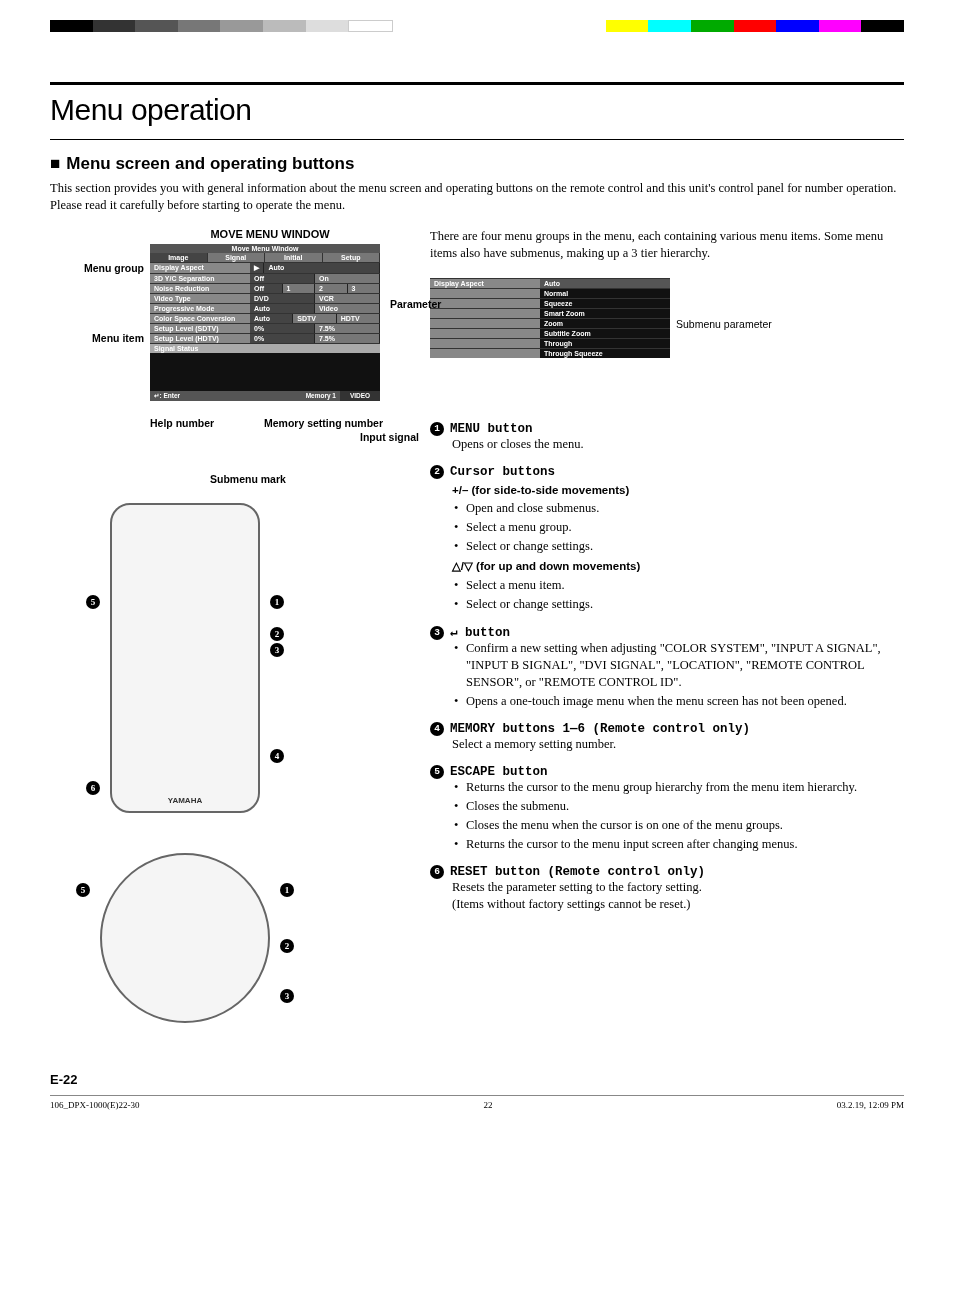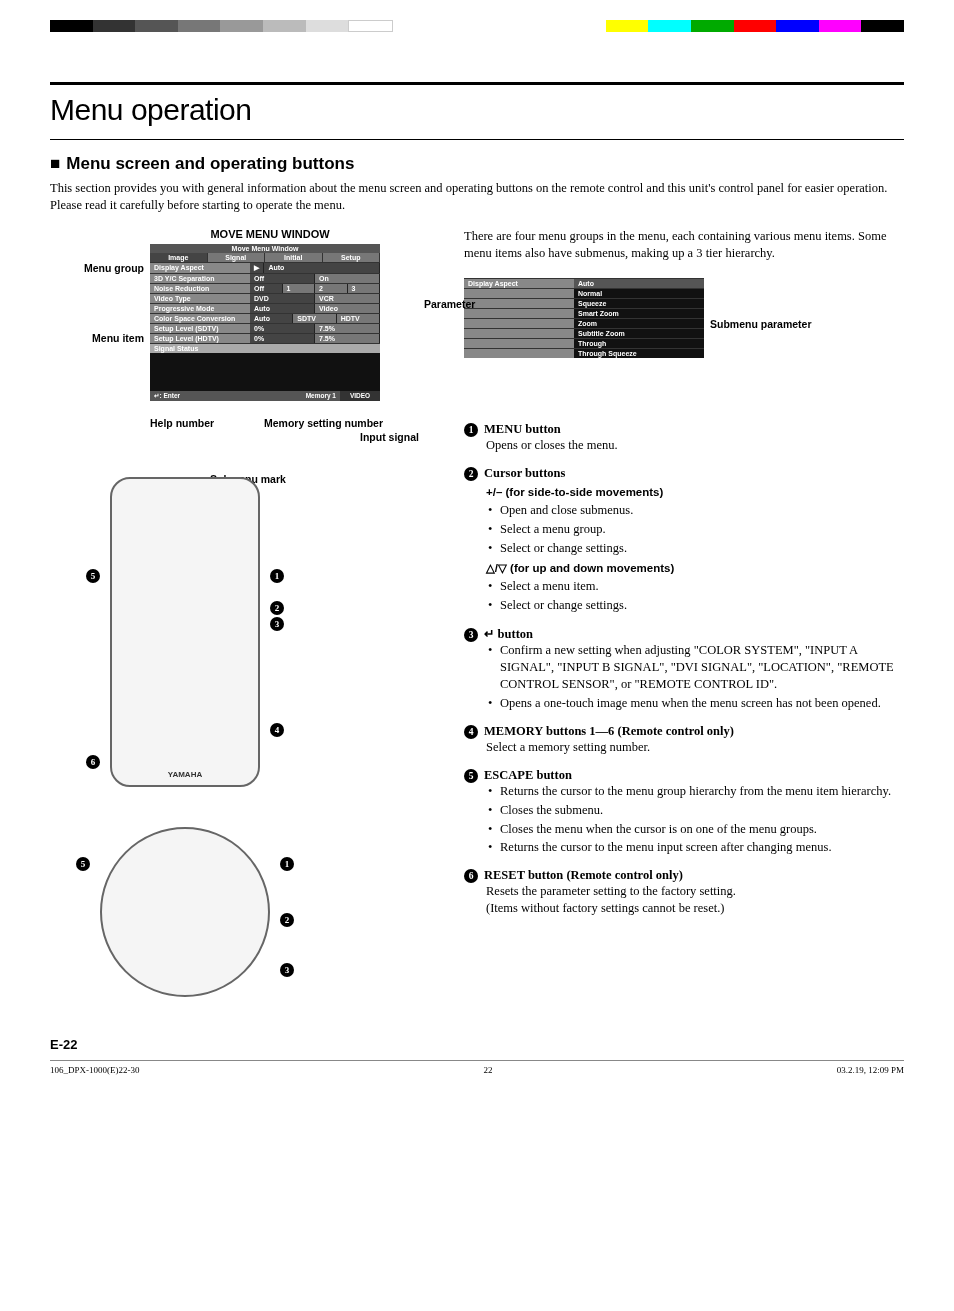--- a/index.html
+++ b/index.html
@@ -5,63 +5,63 @@
   * { box-sizing: border-box; margin: 0; padding: 0; }
   body { font-family: "Times New Roman", serif; background: #fff; width: 954px; margin: 0 auto; padding: 20px 50px 30px; font-size: 12px; color: #000; }
   .colorbar { display: flex; height: 12px; margin-bottom: 50px; }
   .colorbar span { flex: 1; }
   .page { border-top: 3px solid #000; padding-top: 8px; }
   .title { font-family: Arial, "Arial Narrow", sans-serif; font-weight: 300; font-size: 30px; letter-spacing: -0.5px; margin-bottom: 12px; }
   .rule { border-top: 1px solid #000; margin-bottom: 14px; }
   .h2 { font-family: Arial, sans-serif; font-weight: bold; font-size: 17px; margin-bottom: 6px; }
   .h2::before { content: "■"; margin-right: 6px; }
   .intro { font-size: 12.5px; line-height: 1.35; margin-bottom: 14px; }
-  .two-col { display: flex; gap: 44px; }
+  .two-col { display: flex; gap: 10px; }
   .left { flex: 0 0 370px; }
   .right { flex: 1; }
   .movelabel { font-family: Arial, sans-serif; font-weight: bold; font-size: 11px; text-align: center; margin: 0 0 4px 70px; }
   .sidelabel { font-family: Arial, sans-serif; font-weight: bold; font-size: 10.5px; position: absolute; text-align: right; }
-  .menuwrap { position: relative; }
+  .menuwrap { position: relative; margin-bottom: 26px; }
   .menutable { position: relative; margin-left: 100px; width: 230px; font-family: Arial, sans-serif; font-size: 7px; font-weight: bold; color: #fff; }
   .menutable .hdr { background: #555; text-align: center; padding: 1px 0; }
   .tabs { display: flex; }
   .tabs span { flex:1; background:#777; text-align:center; padding:1px 0; border-right:1px solid #333; }
   .tabs span.active { background:#444; }
   .row { display:flex; border-top:1px solid #333; }
   .row .lbl { flex:0 0 100px; background:#888; padding:1px 4px; }
   .row .val { flex:1; background:#444; display:flex; }
   .row .val span { flex:1; padding:1px 4px; border-right:1px solid #222; text-align:left; }
   .row .val span.dim { background:#777; }
   .row .lblfull { flex:1; background:#aaa; padding:1px 4px; }
   .footer-row { display:flex; background:#555; }
   .footer-row span { flex:1; padding:1px 4px; font-size:6.5px; }
   .callouts { position:relative; margin-top:6px; }
   .callout { font-family: Arial, sans-serif; font-weight:bold; font-size:10.5px; position:absolute; }
   .subtable { width:240px; font-family: Arial, sans-serif; font-size:7px; font-weight:bold; color:#fff; margin-bottom:12px; }
   .subtable .srow { display:flex; border-top:1px solid #333; }
   .subtable .slbl { flex:0 0 110px; background:#888; padding:1px 4px; }
   .subtable .sval { flex:1; background:#111; padding:1px 4px; }
   .subtable .sval.first { background:#555; }
-  .sublabel { font-family: Arial, sans-serif; font-weight:bold; font-size:10.5px; margin-left:6px; }
+  .sublabel { font-family: Arial, sans-serif; font-weight:normal; font-size:10.5px; margin-left:6px; }
   .subflex { display:flex; align-items:center; }
   .para { font-size:12.5px; line-height:1.35; margin-bottom:16px; }
   .item { margin-bottom: 12px; }
-  .item-head { font-family: Liberation Serif, serif; font-weight:bold; font-size:12.5px; }
+  .item-head { font-family: Liberation Mono, monospace; font-weight:bold; font-size:12.5px; }
   .circle { display:inline-block; width:14px; height:14px; border-radius:50%; background:#000; color:#fff; font-size:9.5px; font-weight:bold; text-align:center; line-height:14px; margin-right:6px; vertical-align:middle; }
   .item-body { margin-left:22px; font-size:12.5px; line-height:1.35; }
   .item-sub { font-family: Arial, sans-serif; font-weight:bold; font-size:11.5px; margin:4px 0 2px; }
   ul.bul { list-style:none; padding-left:0; }
   ul.bul li { position:relative; padding-left:14px; margin-bottom:2px; }
   ul.bul li::before { content:"•"; position:absolute; left:2px; }
   .remote-placeholder { width:150px; height:310px; margin:0 auto 40px 60px; border:2px solid #666; border-radius:20px; position:relative; background:#f5f5f5; }
   .remote-placeholder::after { content:"YAMAHA"; position:absolute; bottom:6px; left:0; right:0; text-align:center; font-family:Arial; font-size:8px; font-weight:bold; color:#333; }
   .panel-placeholder { width:170px; height:170px; margin:0 auto 20px 50px; border:2px solid #666; border-radius:50%; background:#f5f5f5; position:relative; }
   .num-circle { position:absolute; width:14px; height:14px; border-radius:50%; background:#000; color:#fff; font-size:9px; font-weight:bold; text-align:center; line-height:14px; }
   .remotebox { position:relative; }
-  .pagefoot { margin-top:20px; }
+  .pagefoot { margin-top:29px; }
   .pagefoot-inner { display:flex; justify-content:space-between; font-size:9px; border-top:1px solid #888; padding-top:4px; margin-top:8px; }
   .pagenum { font-family: Arial, sans-serif; font-weight:bold; font-size:13px; }
 </style>
 </head>
 <body>
 
 <div class="colorbar">
   <span style="background:#000"></span>
     <span style="background:#333"></span>
     <span style="background:#555"></span>
@@ -81,21 +81,21 @@
     <span style="background:#f00"></span>
     <span style="background:#00f"></span>
     <span style="background:#f0f"></span>
     <span style="background:#000"></span>
 </div>
 
 <div class="page">
   <div class="title">Menu operation</div>
   <div class="rule"></div>
   <div class="h2">Menu screen and operating buttons</div>
-  <p class="intro">This section provides you with general information about the menu screen and operating buttons on the remote control and this unit's control panel for easier operation. Please read it carefully before starting to operate the menu.</p>
+  <p class="intro">This section provides you with general information about the menu screen and operating buttons on the remote control and this unit's control panel for number operation. Please read it carefully before starting to operate the menu.</p>
 
   <div class="two-col">
     <div class="left">
       <div class="movelabel">MOVE MENU WINDOW</div>
 
       <div class="menuwrap">
         <div class="sidelabel" style="left:-6px;top:18px;width:100px">Menu group</div>
         <div class="sidelabel" style="left:-6px;top:88px;width:100px">Menu item</div>
 
         <div class="menutable">

